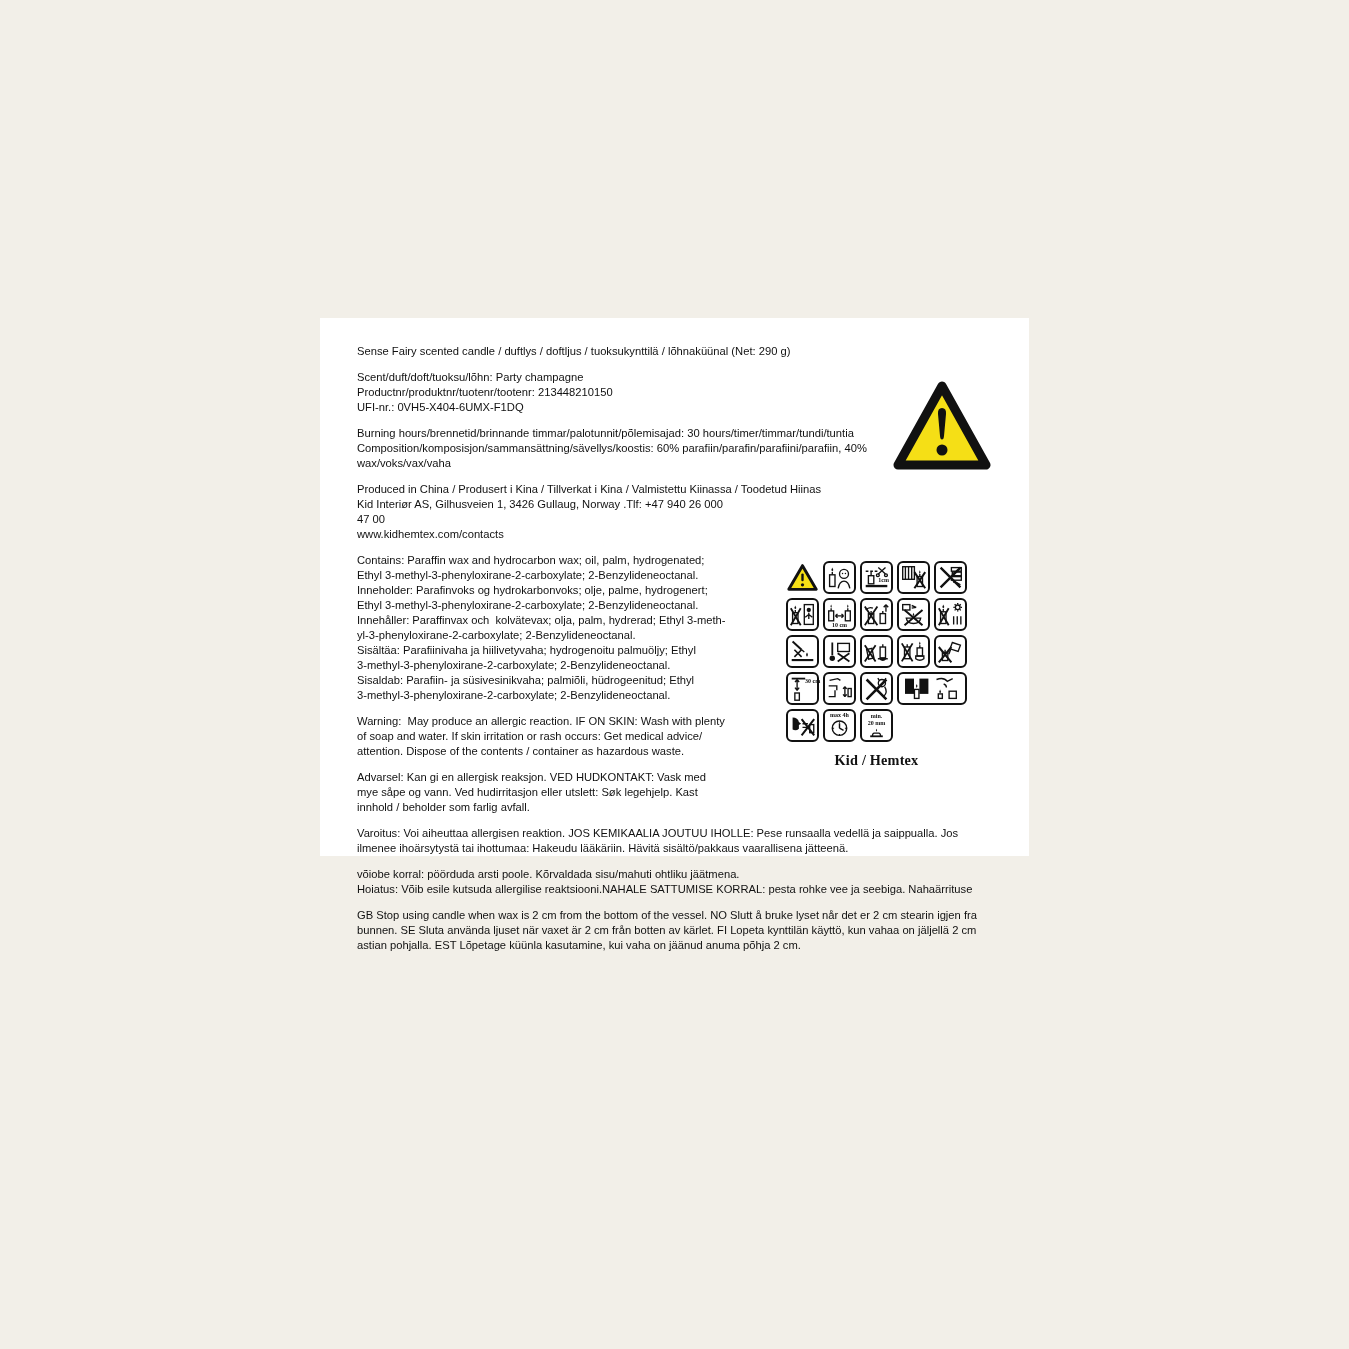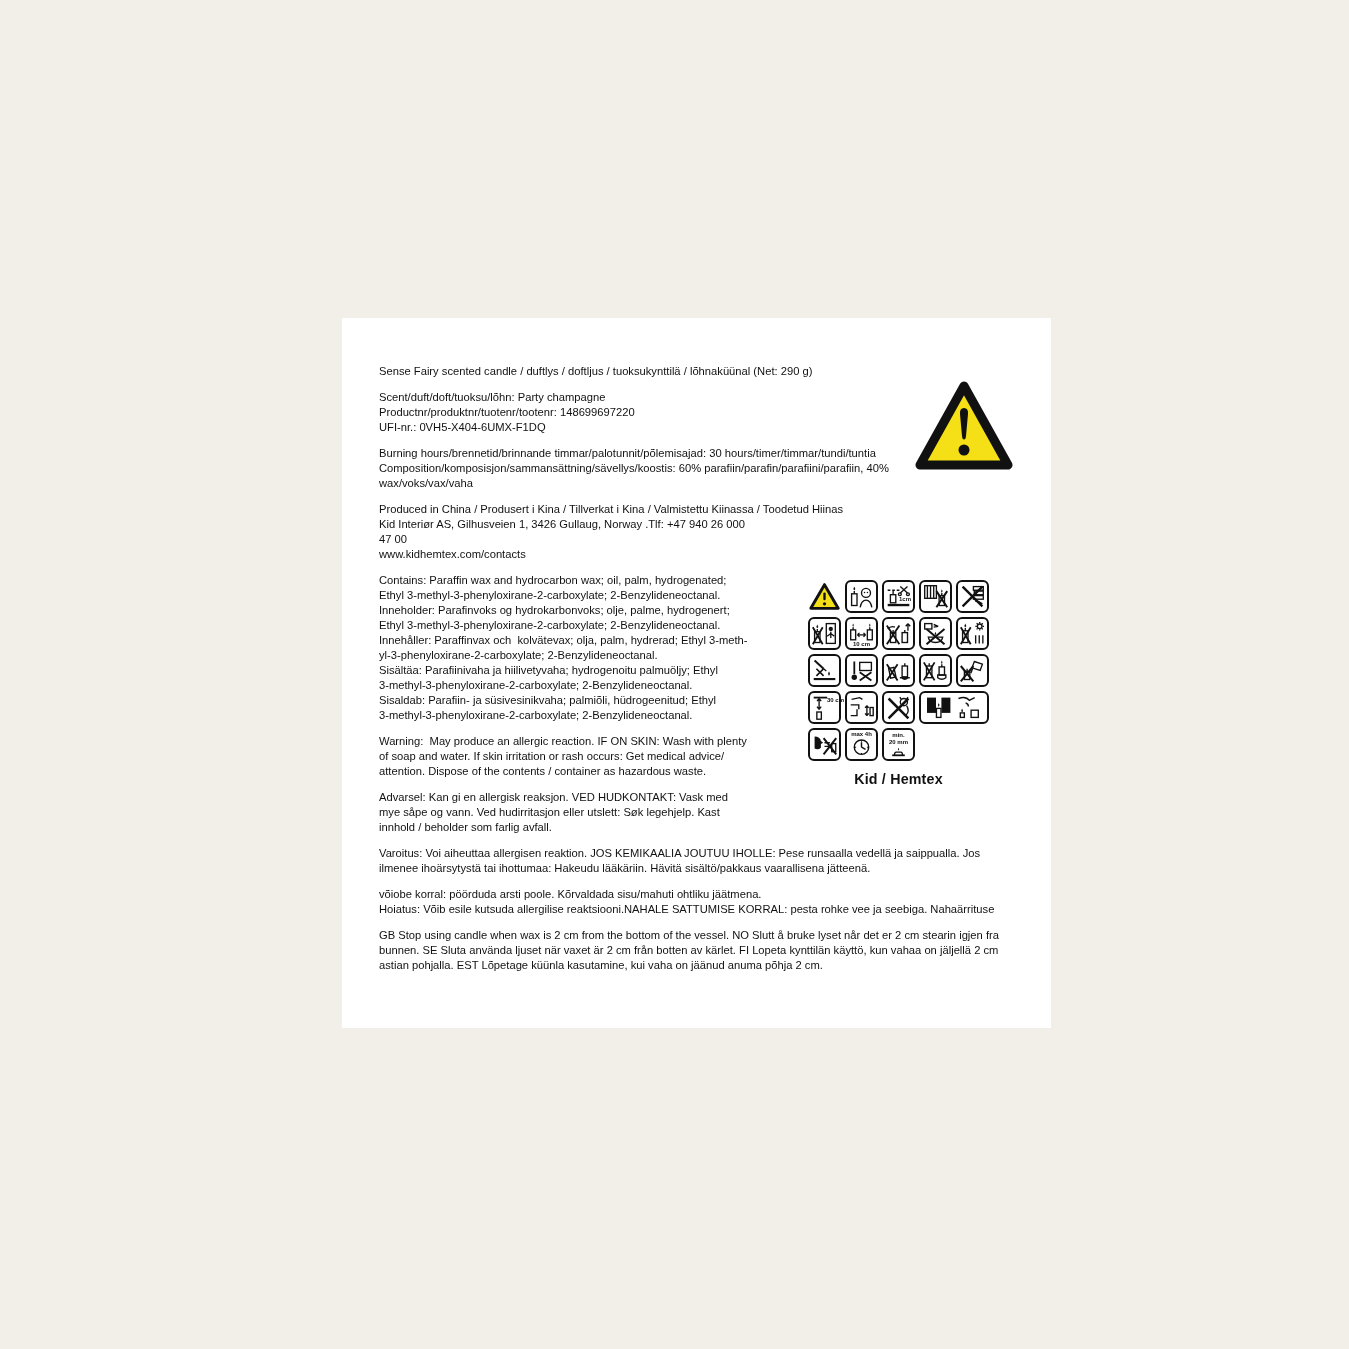--- a/index.html
+++ b/index.html
@@ -3,31 +3,30 @@
 <meta charset="utf-8">
 <style>
   html,body{margin:0;padding:0;}
   body{
     width:1349px;height:1349px;position:relative;
     background:#f2efe8;
     font-family:"Liberation Sans", sans-serif;
     color:#111;
   }
   .card{
-    position:absolute;left:320px;top:318px;width:709px;height:710px;
+    position:absolute;left:320px;top:318px;width:709px;height:538px;
     background:#ffffff;box-sizing:border-box;
-    padding:46px 0 0 37px;
-    margin-left:22px;
+    padding:26px 0 0 37px;
   }
   .block{font-size:11.2px;line-height:15px;margin-bottom:11px;}
   .block div{white-space:pre;}
   
   .big-triangle{position:absolute;left:572px;top:60px;width:100px;height:95px;}
   
-  .pict-panel{position:absolute;left:466px;top:262px;width:188px;}
+  .pict-panel{position:absolute;left:466px;top:243px;width:188px;font-family:Liberation Serif, serif;}
   .pict-row{display:flex;}
   .pict{
     position:relative;width:33px;height:33px;box-sizing:border-box;
     border:2px solid #111;border-radius:6px;background:#fff;
     margin:0 4px 4px 0;flex:0 0 auto;
   }
   .pict.noborder{border:none;}
   .pict.wide{width:70px;}
   .pict svg{position:absolute;left:0;top:0;right:0;bottom:0;margin:auto;display:block;}
   .cap{
@@ -43,21 +42,21 @@
 </head>
 <body>
 
 <div class="card">
 
   <div class="block">
       <div>Sense Fairy scented candle / duftlys / doftljus / tuoksukynttilä / lõhnaküünal (Net: 290 g)</div>
     </div>
   <div class="block">
       <div>Scent/duft/doft/tuoksu/lõhn: Party champagne</div>
-      <div>Productnr/produktnr/tuotenr/tootenr: 148699697220</div>
+      <div>Productnr/produktnr/tuotenr/tootenr: 213448210150</div>
       <div>UFI-nr.: 0VH5-X404-6UMX-F1DQ</div>
     </div>
   <div class="block">
       <div>Burning hours/brennetid/brinnande timmar/palotunnit/põlemisajad: 30 hours/timer/timmar/tundi/tuntia</div>
       <div>Composition/komposisjon/sammansättning/sävellys/koostis: 60% parafiin/parafin/parafiini/parafiin, 40%</div>
       <div>wax/voks/vax/vaha</div>
     </div>
   <div class="block">
       <div>Produced in China / Produsert i Kina / Tillverkat i Kina / Valmistettu Kiinassa / Toodetud Hiinas</div>
       <div>Kid Interiør AS, Gilhusveien 1, 3426 Gullaug, Norway .Tlf: +47 940 26 000</div>

